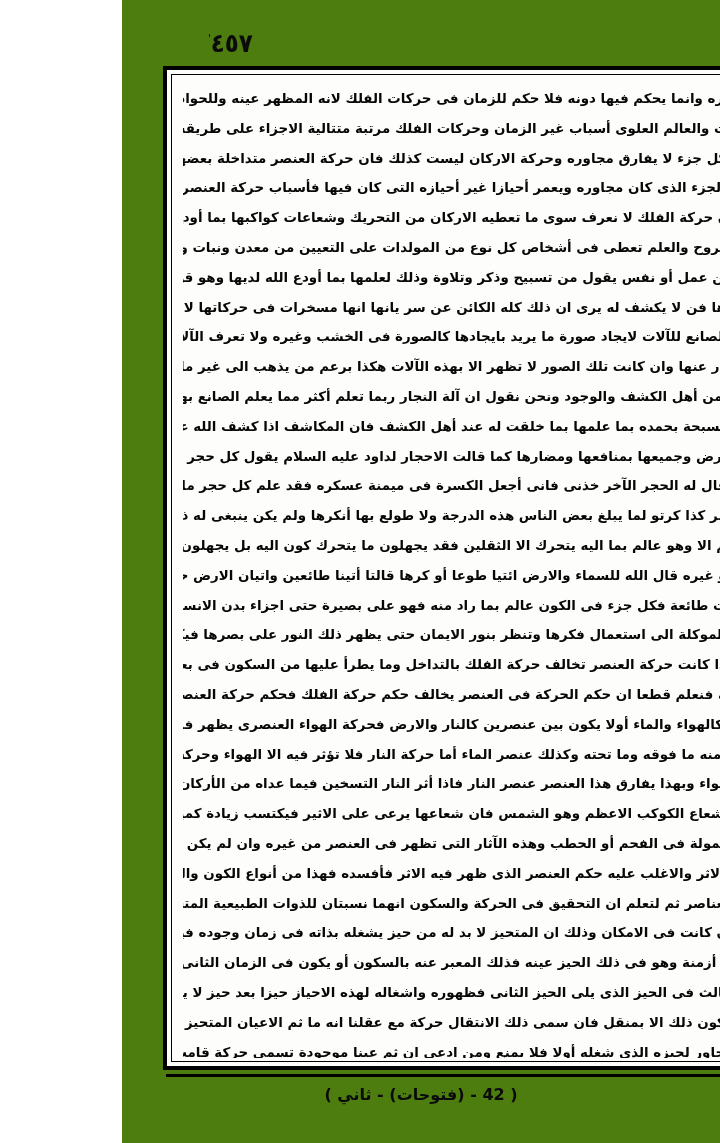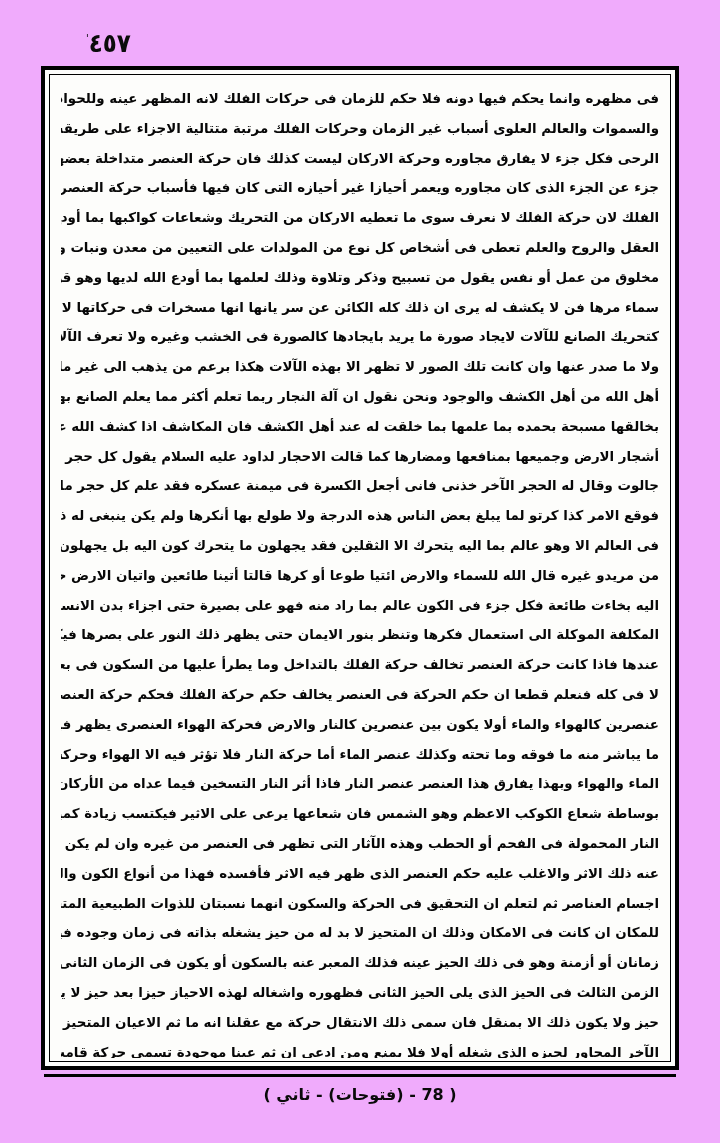--- a/index.html
+++ b/index.html
@@ -6,23 +6,23 @@
   html, body {
     margin: 0;
     padding: 0;
     background: #ffffff;
   }
   body {
     font-family: "DejaVu Sans", sans-serif;
   }
   .page {
     position: relative;
-    width: 720px;
+    width: 598px;
     height: 1143px;
-    background: #f0abfc;
+    background: #4d7c0f;
     overflow: hidden;
     box-sizing: border-box;
   }
 
   
   .folio {
     position: absolute;
     top: 32px;
     left: 86px;
     font-family: "DejaVu Sans", "Liberation Sans", sans-serif;
@@ -238,15 +238,15 @@
           <span>حيز ولا يكون ذلك الا بمنقل فان سمى ذلك الانتقال حركة مع عقلنا انه ما ثم الاعيان المتحيز والحيز وكونه شغل الحيز</span>
         </div>
         <div class="line stretch">
           <span>الآخر المجاور لحيزه الذى شغله أولا فلا يمنع ومن ادعى ان ثم عينا موجودة تسمى حركة قامت بالمتحيز أوجبت له الانتقال</span>
         </div>
       </div>
   </div>
 
   <div class="under-rule"></div>
 
-  <div class="colophon">( 78 - (فتوحات) - ثاني )</div>
+  <div class="colophon">( 42 - (فتوحات) - ثاني )</div>
 
 </div>
 
 </body></html>

